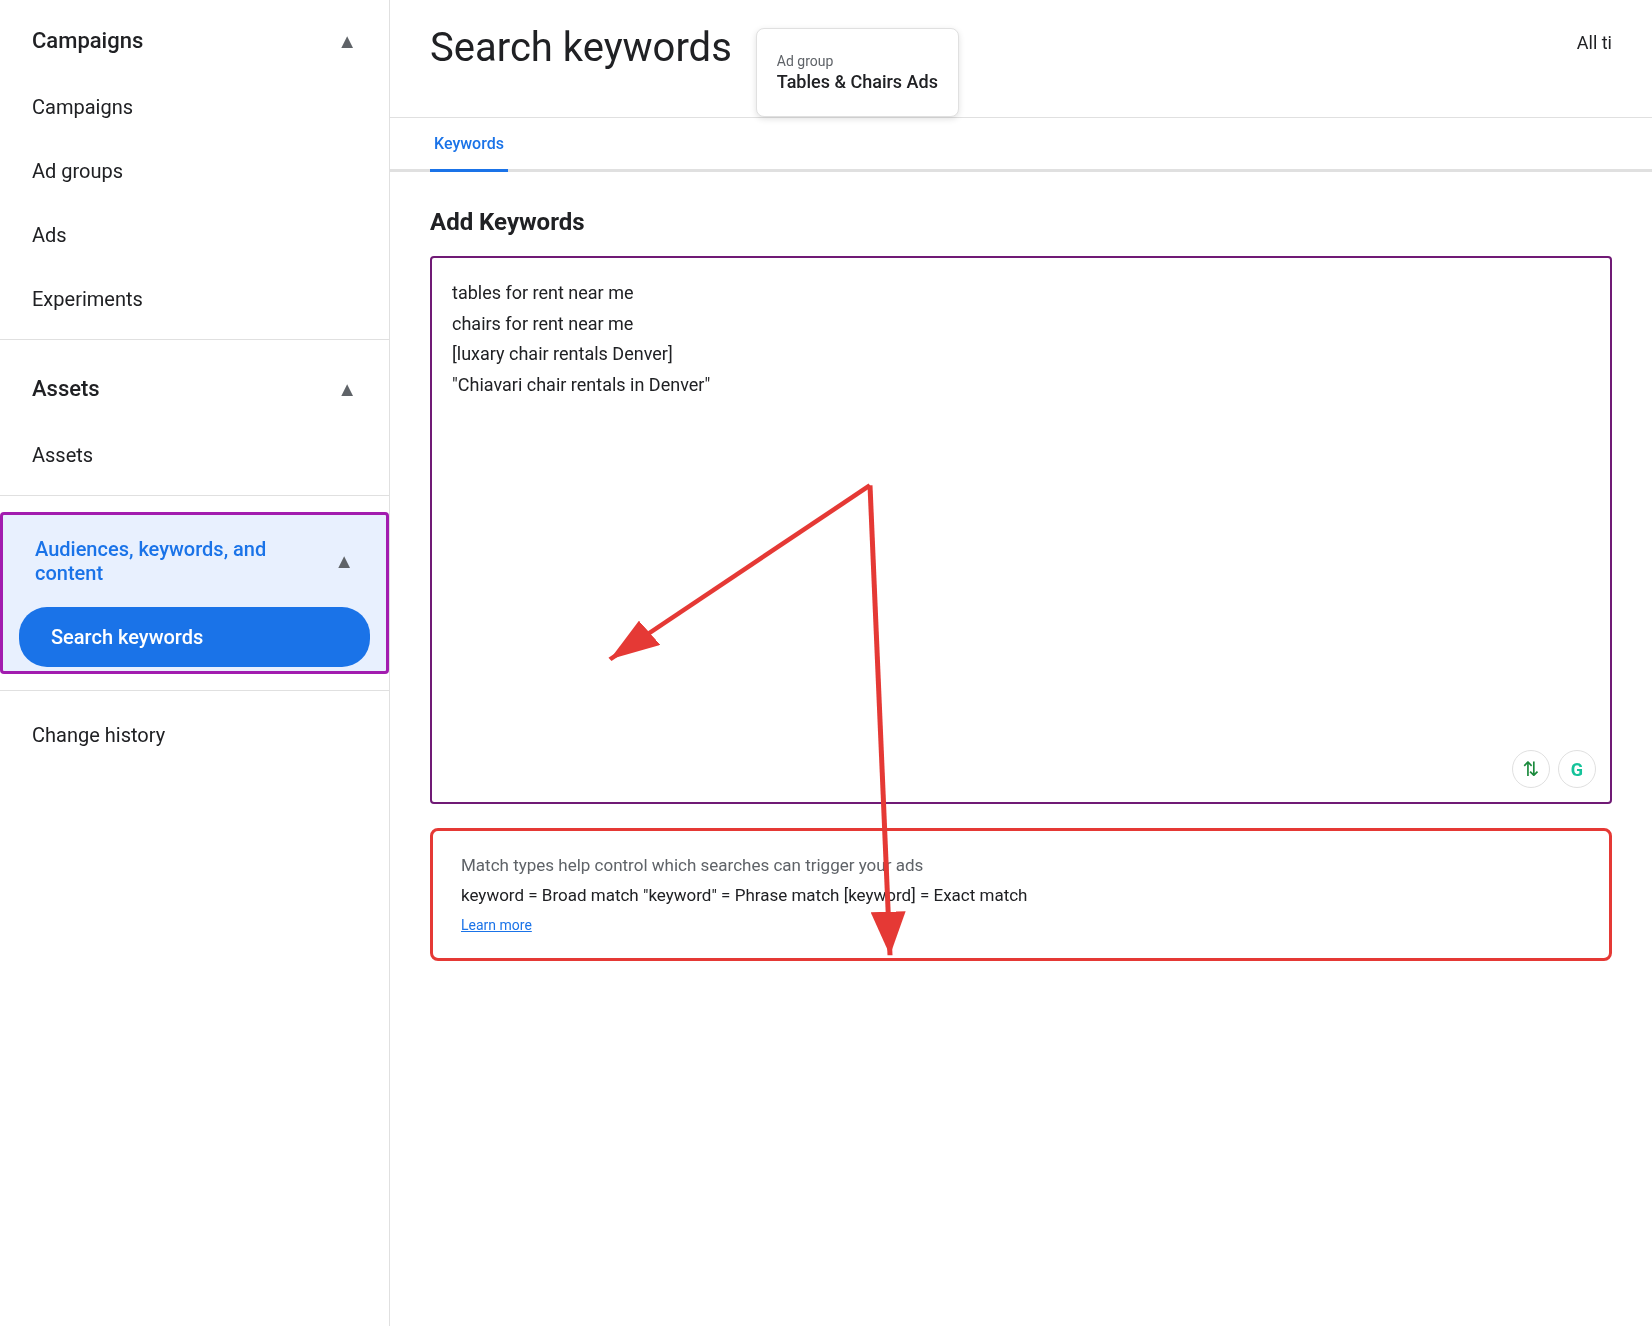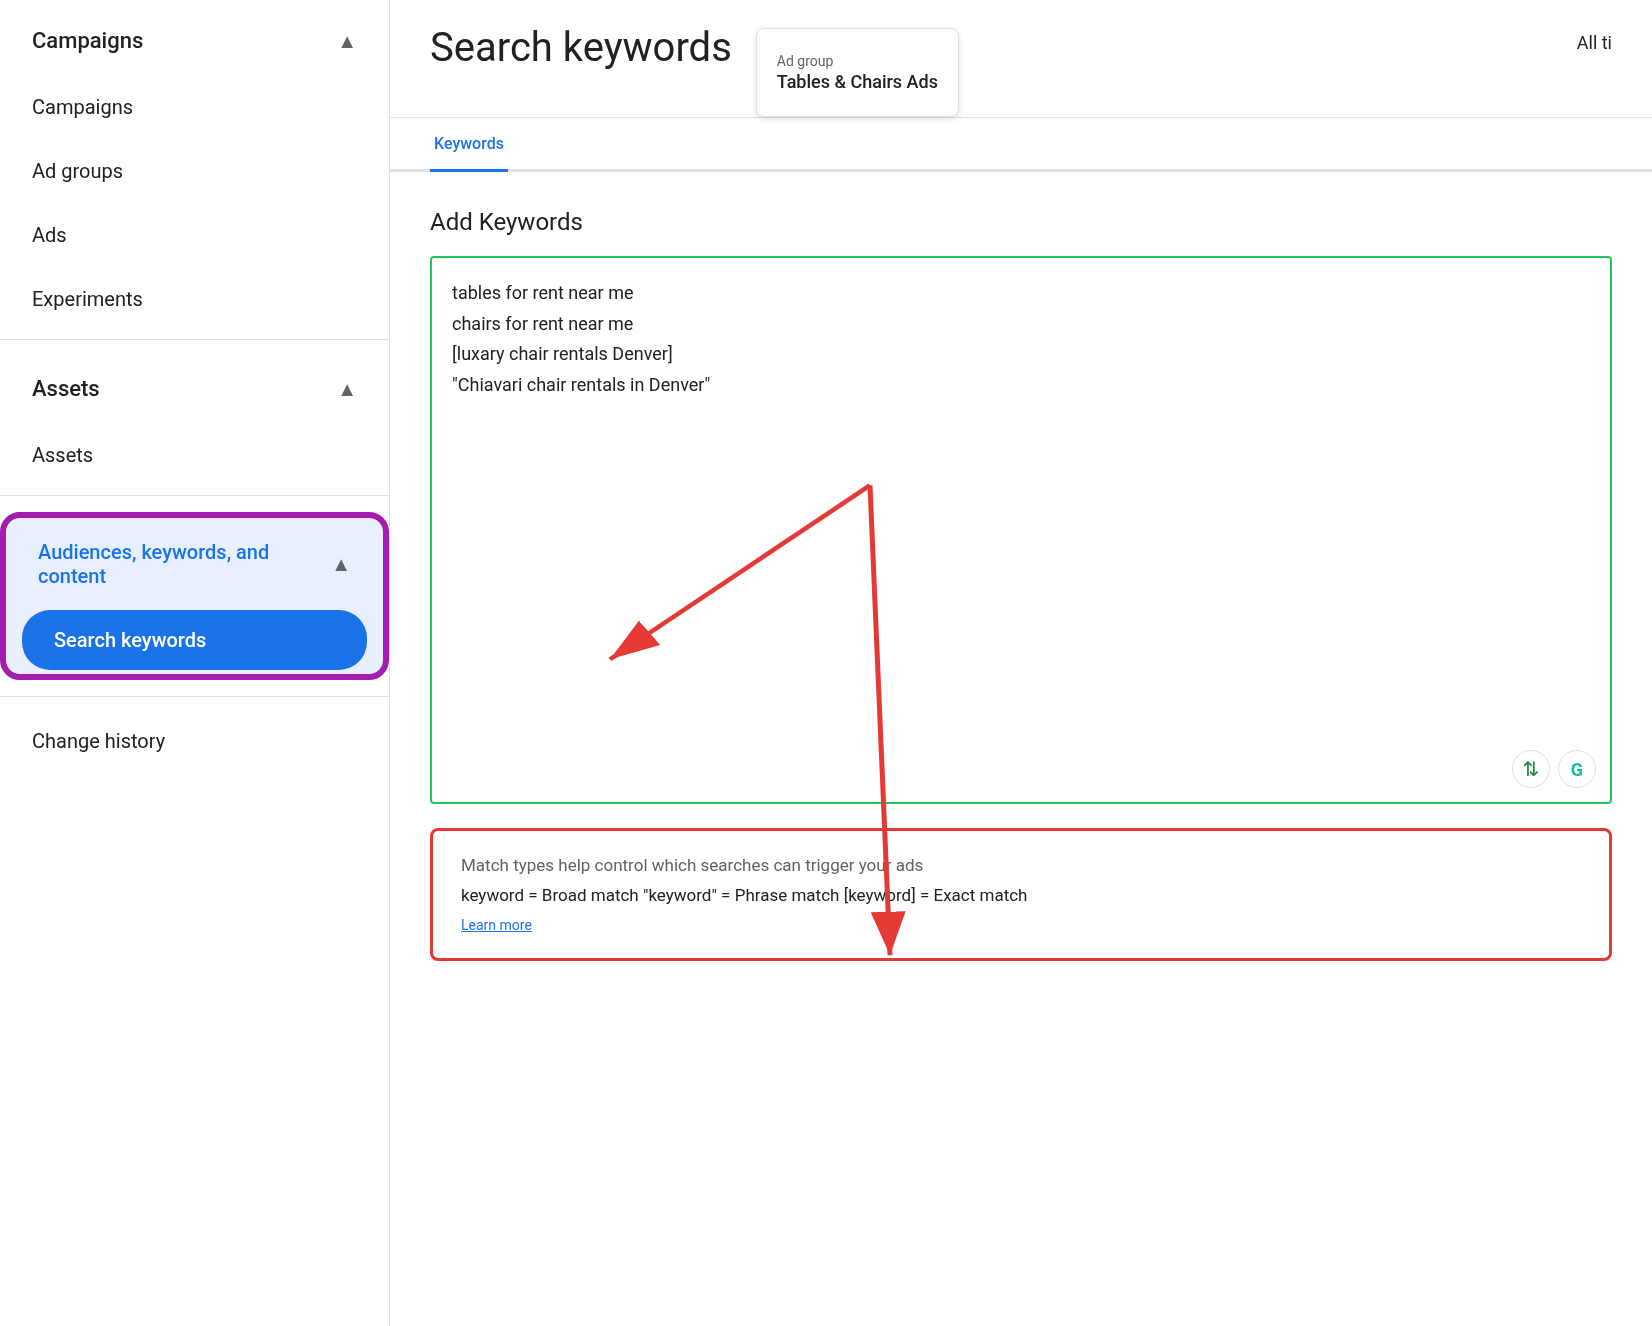--- a/index.html
+++ b/index.html
@@ -53,22 +53,22 @@
     }
 
     .sidebar-divider {
       height: 1px;
       background: #e0e0e0;
       margin: 8px 0;
     }
 
     .sidebar-section-highlighted {
       background: #e8f0fe;
-      border: 6px solid #a21caf;
-      border-radius: 20px;
+      border: 3px solid #a21caf;
+      border-radius: 4px;
       margin: 8px 0;
       padding: 0;
     }
 
     .sidebar-section-highlighted .sidebar-section-header {
       padding: 22px 32px 18px 32px;
     }
 
     .sidebar-section-highlighted .sidebar-section-header-label {
       color: #1a73e8;
@@ -179,21 +179,21 @@
     
     .main-body {
       flex: 1;
       padding: 36px 40px;
       overflow-y: auto;
       background: #fff;
     }
 
     .add-keywords-title {
       font-size: 24px;
-      font-weight: 400;
+      font-weight: 700;
       color: #202124;
       margin-bottom: 16px;
     }
 
     .description-text {
       font-size: 17px;
       color: #202124;
       margin-bottom: 4px;
       line-height: 1.5;
     }
@@ -201,21 +201,21 @@
     .link-text {
       color: #1a73e8;
       text-decoration: underline;
       cursor: pointer;
       font-size: 17px;
     }
 
     .keyword-textarea-wrapper {
       margin-top: 20px;
       position: relative;
-      border: 2px solid #22c55e;
+      border: 2px solid #701a75;
       border-radius: 4px;
       background: #fff;
     }
 
     .keyword-textarea {
       width: 100%;
       min-height: 540px;
       border: none;
       outline: none;
       padding: 20px;

